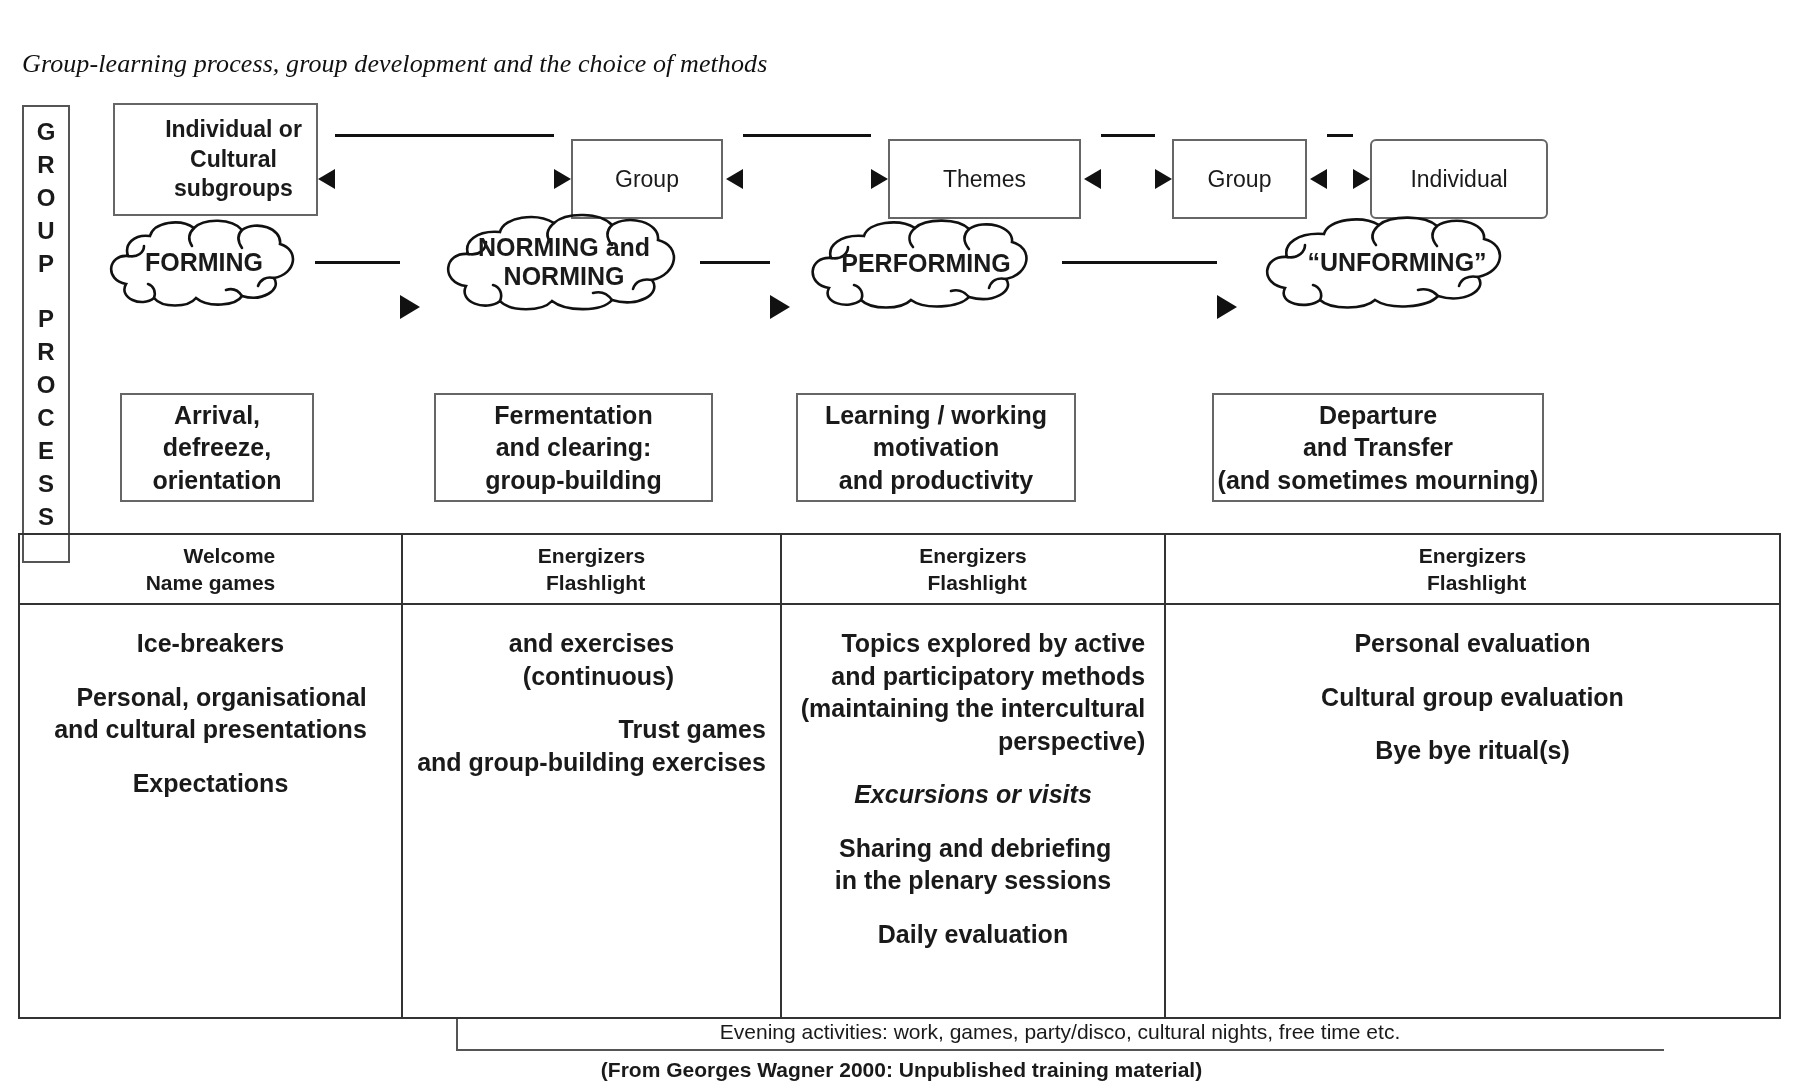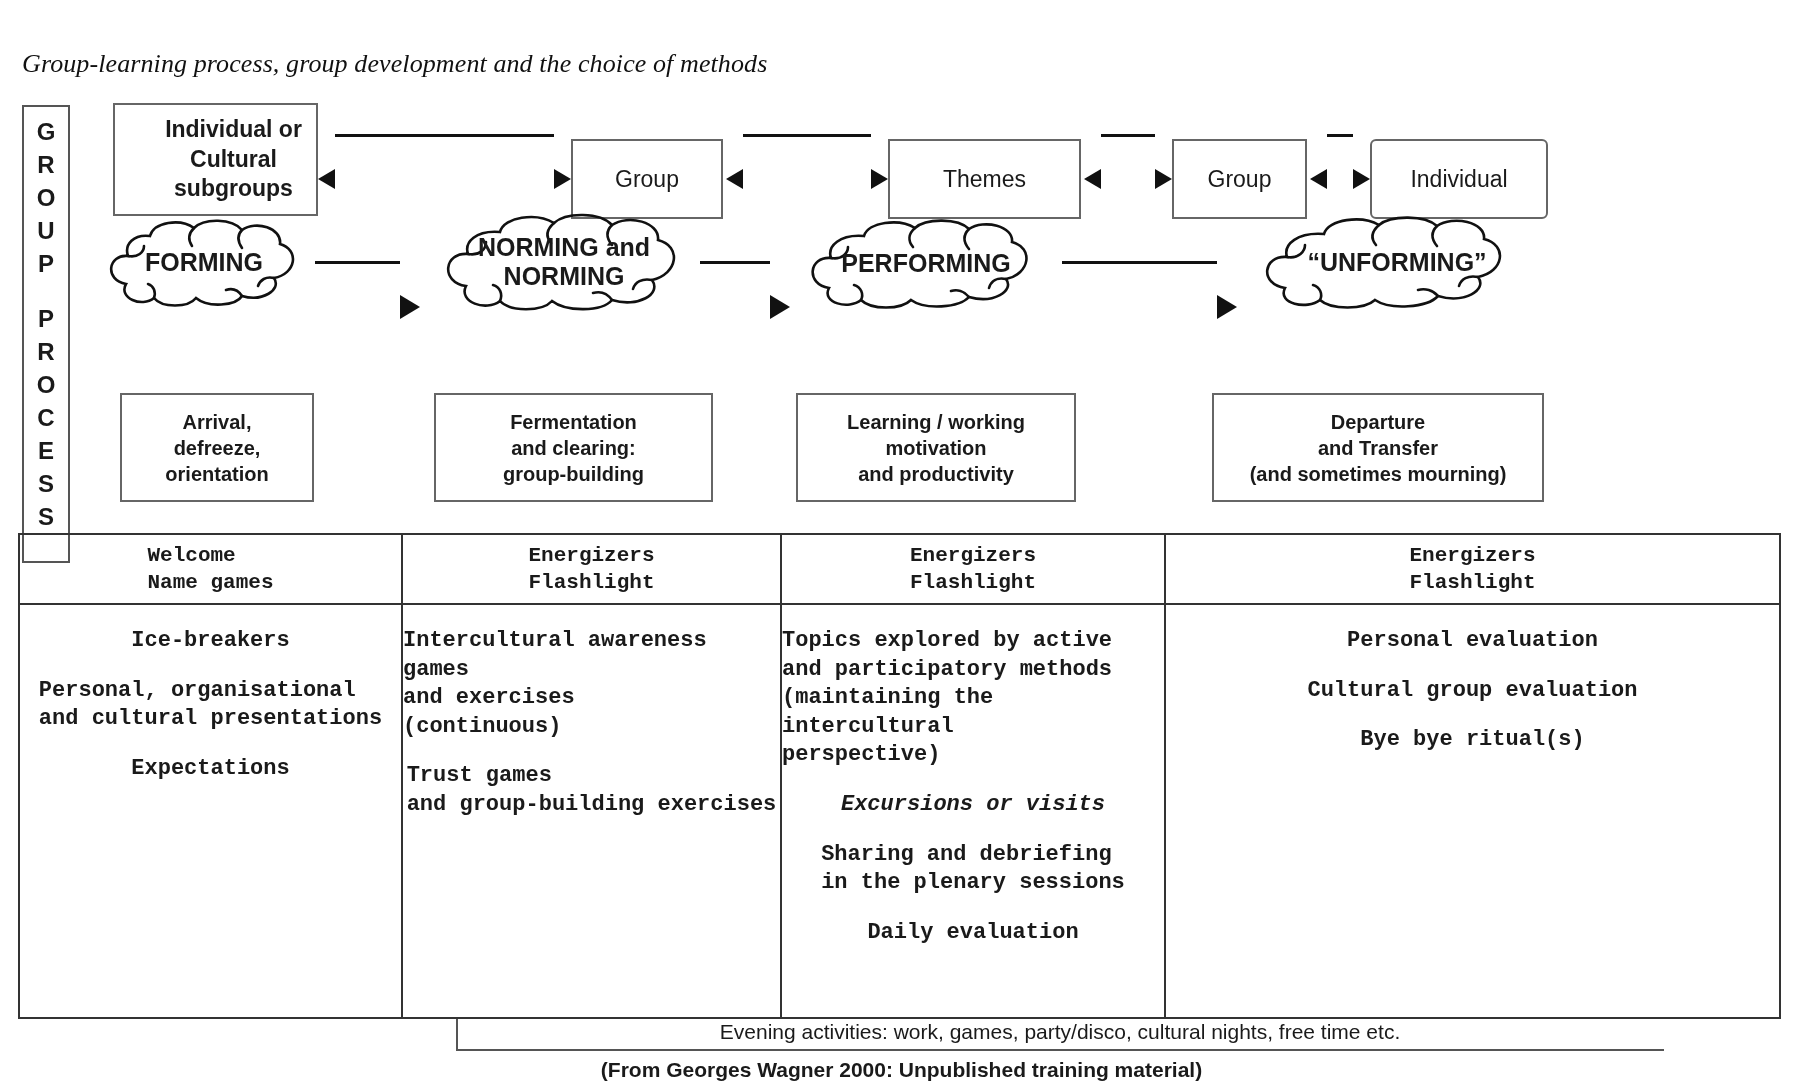--- a/index.html
+++ b/index.html
@@ -40,21 +40,21 @@
 
   
   .r1{height:80px;font-size:23px;}
   #b-indiv-sub{left:113px;top:60px;width:205px;height:113px;font-size:23px;font-weight:bold;padding-left:36px;}
   #b-group1{left:571px;top:96px;width:152px;}
   #b-themes{left:888px;top:96px;width:193px;}
   #b-group2{left:1172px;top:96px;width:135px;}
   #b-individual{left:1370px;top:96px;width:178px;border-radius:6px;}
 
   
-  .r3{font-size:20px;font-weight:bold;}
+  .r3{font-size:25px;font-weight:bold;}
   #b-arrival{left:120px;top:350px;width:194px;height:109px;}
   #b-ferment{left:434px;top:350px;width:279px;height:109px;}
   #b-learning{left:796px;top:350px;width:280px;height:109px;}
   #b-departure{left:1212px;top:350px;width:332px;height:109px;}
 
   
   .dline{position:absolute;height:3px;background:#111;}
   .ahead{position:absolute;width:0;height:0;}
   .ahead.right{border-left:17px solid #111;border-top:10px solid transparent;border-bottom:10px solid transparent;}
   .ahead.left{border-right:17px solid #111;border-top:10px solid transparent;border-bottom:10px solid transparent;}
@@ -73,28 +73,28 @@
   
   #mtable{
     left:18px;top:490px;width:1763px;height:486px;
     border:2px solid #333;box-sizing:border-box;
     display:flex;flex-direction:column;
   }
   #mtable .hrow{display:flex;height:68px;border-bottom:2px solid #333;}
   #mtable .brow{display:flex;flex:1;}
   #mtable .cell{
     box-sizing:border-box;display:flex;flex-direction:column;
-    align-items:center;text-align:left;font-family:Liberation Mono, monospace;
+    align-items:center;text-align:right;
   }
   #mtable .hrow .cell{justify-content:center;}
   #mtable .brow .cell{padding-top:22px;}
   #mtable .cell + .cell{border-left:2px solid #333;}
   .c1{width:381px;}.c2{width:379px;}.c3{width:384px;}.c4{flex:1;}
   .hd{font-weight:bold;font-size:21px;line-height:1.30;}
-  .itm{font-weight:bold;font-size:22px;line-height:1.30;margin-bottom:21px;}
+  .itm{font-weight:bold;font-size:25px;line-height:1.30;margin-bottom:21px;}
   .itm.ital{font-style:italic;font-weight:bold;}
 
   
   #eve-box{
     left:456px;top:976px;width:1208px;height:32px;
     border-left:2px solid #555;border-bottom:2px solid #555;
     box-sizing:border-box;
   }
   #eve-text{
     left:456px;top:967px;width:1208px;height:44px;
@@ -307,21 +307,20 @@
         <div>Personal, organisational</div>
         <div>and cultural presentations</div>
       </div>
       <div class="itm">
         <div>Expectations</div>
       </div>
     </div>
 
     <div class="cell c2">
       <div class="itm">
-        <div>Intercultural awareness games</div>
         <div>and exercises</div>
         <div>(continuous)</div>
       </div>
       <div class="itm">
         <div>Trust games</div>
         <div>and group-building exercises</div>
       </div>
     </div>
 
     <div class="cell c3">

